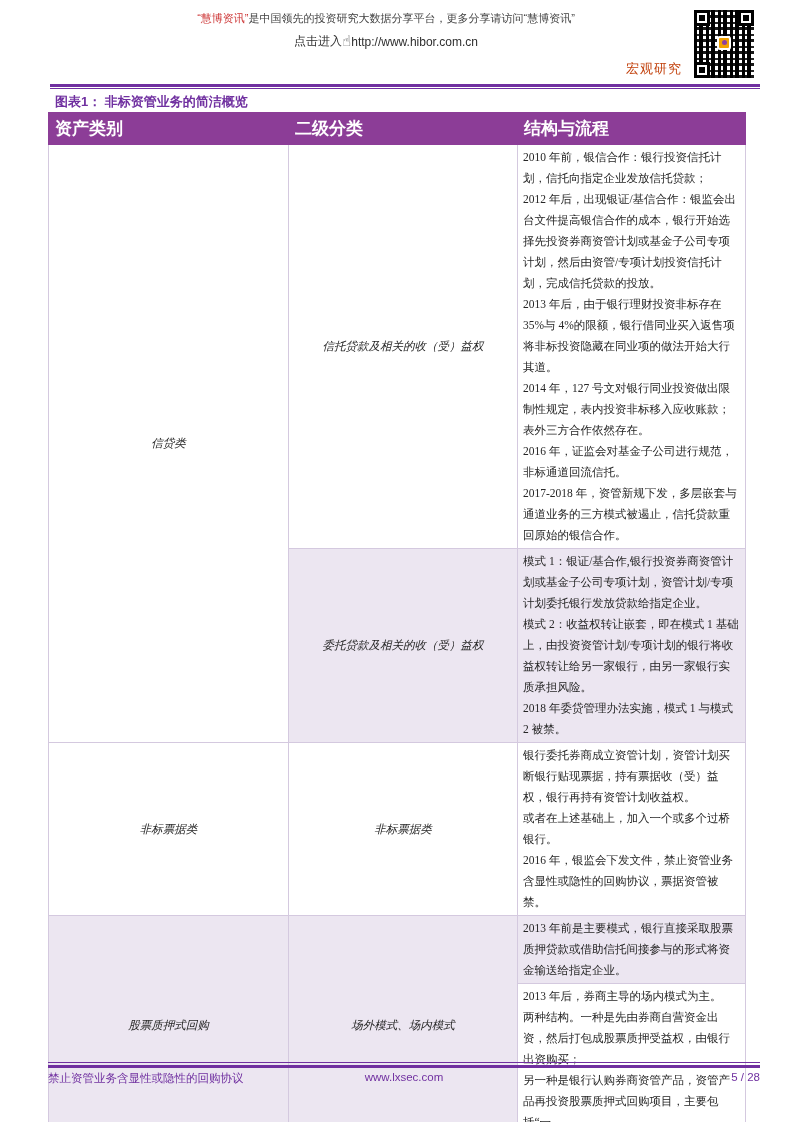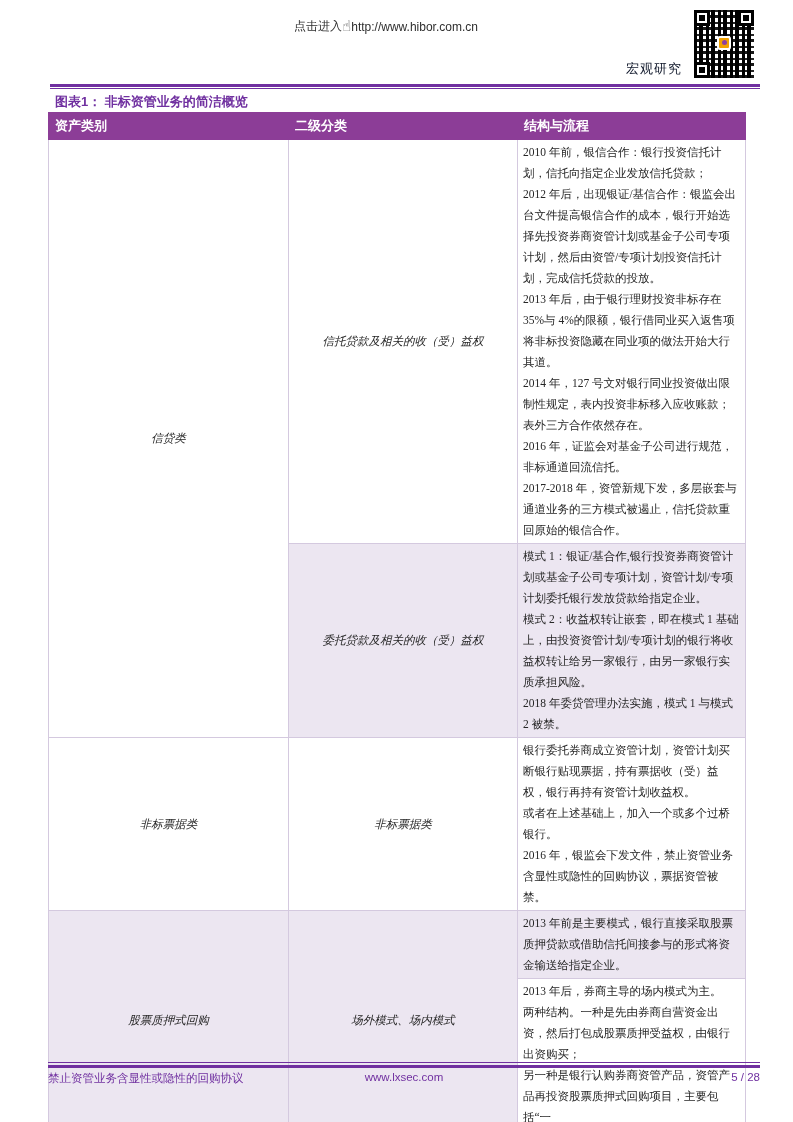--- a/index.html
+++ b/index.html
@@ -10,42 +10,42 @@
   }
   
   .logo-block { position:absolute; left:54px; top:6px; width:100px; }
   .brand-name { font-weight:bold; color:#7B2D8E; font-size:15px; letter-spacing:3px; margin-top:1px; font-family:"Liberation Serif", serif; }
   .promo { position:absolute; left:160px; top:11px; width:452px; text-align:center; font-family:"Liberation Sans", sans-serif; }
   .promo-line1 { font-size:11px; color:#3F3F3F; }
   .promo-line1 .red { color:#CC3333; }
   .promo-line2 { margin-top:7px; font-size:12px; color:#2E2E2E; display:flex; align-items:center; justify-content:center; }
   .hand-icon { font-size:15px; color:#555; line-height:1; font-family:"DejaVu Sans", sans-serif; }
   .promo-url { color:#2E2E2E; text-decoration:none; font-family:"Liberation Sans", sans-serif; }
-  .category-label { position:absolute; left:626px; top:60px; width:66px; color:#0f172a; font-size:13px; letter-spacing:1px; }
+  .category-label { position:absolute; left:626px; top:60px; width:66px; color:#c2410c; font-size:13px; letter-spacing:1px; }
   
   .qr { position:absolute; left:694px; top:10px; width:60px; height:68px; background:#fff; }
   .qr-noise { position:absolute; inset:0;
     background-image:
       repeating-linear-gradient(0deg, rgba(0,0,0,.9) 0 3px, transparent 3px 6px, rgba(0,0,0,.85) 6px 8px, transparent 8px 12px),
       repeating-linear-gradient(90deg, #000 0 3px, #fff 3px 5px, #000 5px 9px, #fff 9px 12px);
   }
   .qr-finder { position:absolute; width:16px; height:16px; border:3px solid #000; background:#fff; }
   .qr-finder::after { content:""; position:absolute; left:2px; top:2px; width:6px; height:6px; background:#000; }
   .qr-finder.tl { left:0; top:0; } .qr-finder.tr { right:0; top:0; } .qr-finder.bl { left:0; bottom:0; }
   .qr-logo { position:absolute; left:23px; top:26px; width:14px; height:14px; background:#F2A200; border:2px solid #fff; border-radius:3px; }
   .qr-logo::after { content:""; position:absolute; left:3px; top:2px; width:5px; height:5px; background:#8E3FA0; border-radius:50%; }
   .header-rule { position:absolute; left:50px; top:84px; width:710px; }
   .header-rule .thick { height:3px; background:#7030A0; }
   .header-rule .thin { height:1px; background:#7030A0; margin-top:1px; }
   
   .figure-title { position:absolute; left:55px; top:93px; font-size:13px; font-weight:bold; color:#7030A0; font-family:"Liberation Sans", sans-serif; }
   
   table.summary { position:absolute; left:48px; top:112px; width:697px; border-collapse:collapse; table-layout:fixed; }
   table.summary th {
-    background:#8C3D97; color:#fff; font-weight:bold; font-size:13px;
+    background:#8C3D97; color:#fff; font-weight:bold; font-size:17px;
     text-align:left; padding:4px 6px; border:1px solid #8C3D97; height:23px;
     font-family:"Liberation Sans", sans-serif;
   }
   table.summary td { border:1px solid #D4C9DF; font-size:11.5px; color:#262626; }
   .label-cell { text-align:center; vertical-align:middle; padding:2px 6px; line-height:21px;font-style:italic; }
   .detail-cell { vertical-align:top; padding:2px 4px 2px 5px; white-space:pre-line; line-height:21px; }
   .lav { background:#ECE6F1; }
   
   .footer-rule { position:absolute; left:48px; top:1062px; width:712px; }
   .footer-rule .thin { height:1px; background:#7030A0; }
@@ -55,20 +55,21 @@
   .footer-text .left { position:absolute; left:0; }
   .footer-text .right { position:absolute; right:0; font-family:"Liberation Sans", sans-serif; }
 </style>
 </head>
 <body>
 
 <div class="page">
 
 
   <div class="promo">
+    <div class="promo-line1"><span class="red">“慧博资讯”</span><span>是中国领先的投资研究大数据分享平台，更多分享请访问“慧博资讯”</span></div>
     <div class="promo-line2">
       <span>点击进入</span>
       <span class="hand-icon">☝</span>
       <a href="#" class="promo-url">http://www.hibor.com.cn</a>
     </div>
   </div>
 
   <div class="category-label">宏观研究</div>
 
   <div class="qr">

